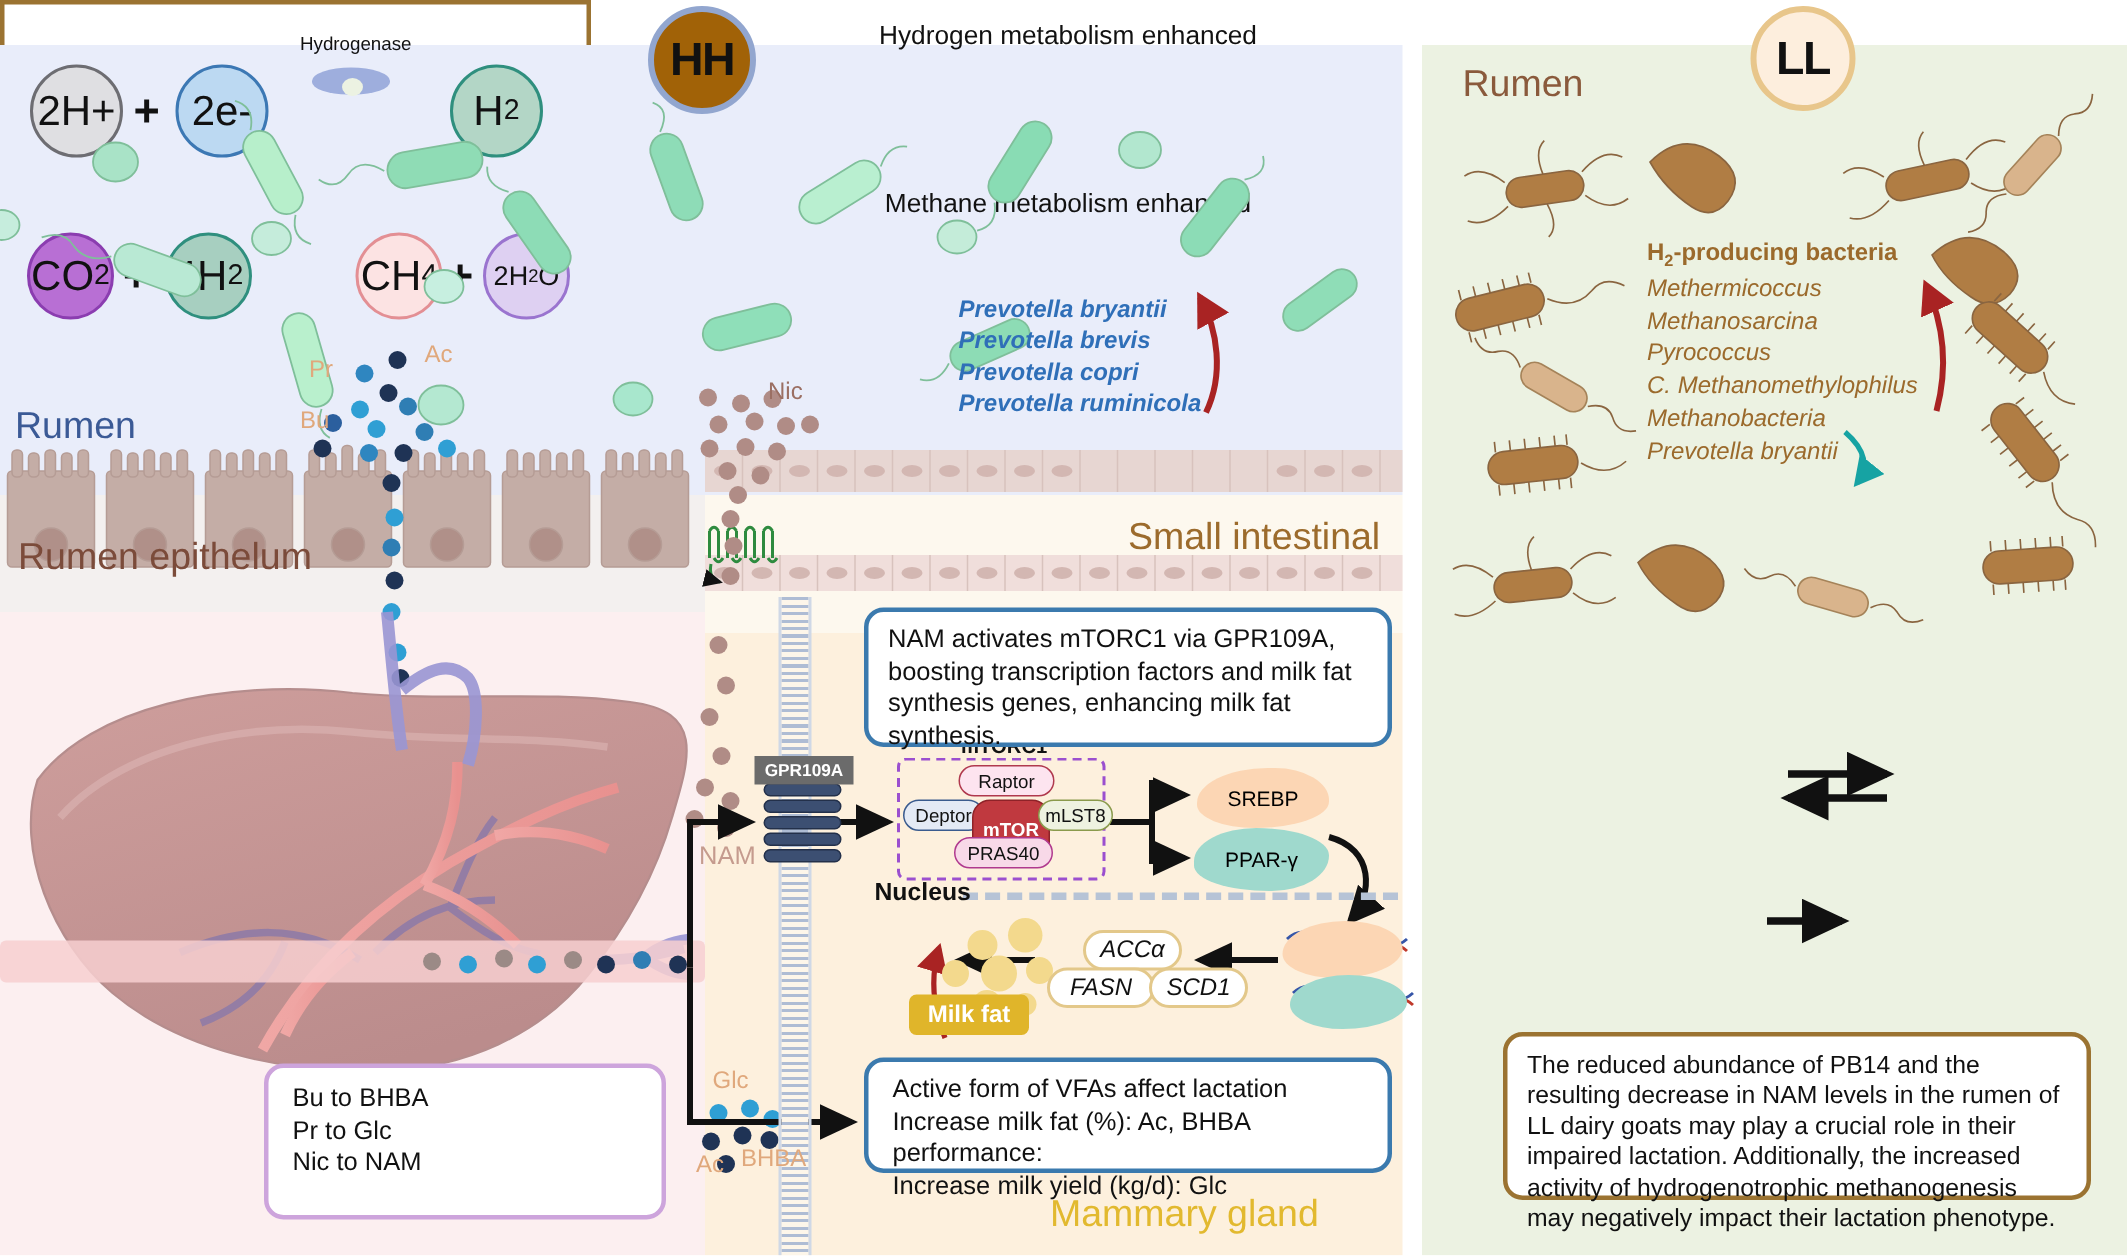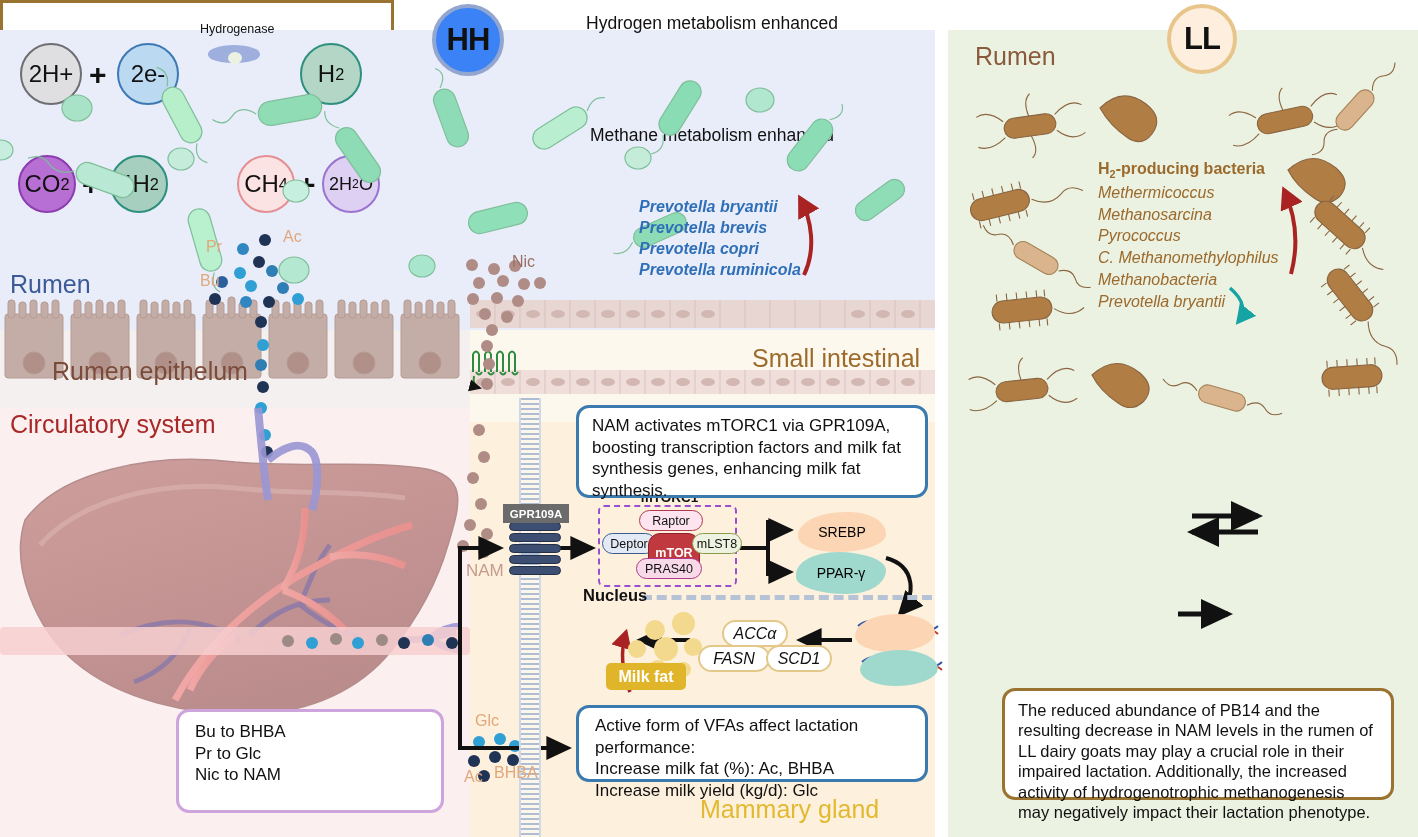--- a/index.html
+++ b/index.html
@@ -54,42 +54,42 @@
   .badge {
     position: absolute;
     border-radius: 50%;
     display: flex; align-items: center; justify-content: center;
     font-weight: bold;
     color: #111;
     z-index: 40;
   }
   #badge-hh {
     left: 432px; top: 4px; width: 72px; height: 72px;
-    background: #3b82f6;
+    background: #a16207;
     border: 4px solid #92a6cf;
     font-size: 31px;
     letter-spacing: -1px;
   }
   #badge-ll {
     left: 1167px; top: 4px; width: 70px; height: 70px;
     background: #fdeedd;
     border: 4px solid #e8c68b;
     font-size: 31px;
     letter-spacing: -1px;
   }
 
   
   .zone-label {
     position: absolute;
     font-size: 25px;
     white-space: nowrap;
     z-index: 22;
   }
   #label-rumen-hh   { left: 10px;  top: 270px; color: #3b5a96; }
-  #label-epithelium { left: 12px;  top: 357px; color: #7b4b3a; margin-left: 40px; }
+  #label-epithelium { left: 12px;  top: 357px; color: #7b4b3a; }
   #label-circ       { left: 10px;  top: 410px; color: #a82828; }
   #label-intestine  { left: 752px; top: 344px; color: #9c6b2c; }
   #label-mammary    { left: 700px; top: 795px; color: #e2b92f; }
   #label-rumen-ll   { left: 975px; top: 42px;  color: #8a5a3c; }
 
   
   .mol-label {
     position: absolute;
     font-size: 16px;
     color: #e0a87c;
@@ -171,21 +171,21 @@
     position: absolute; width: 100%; text-align: center;
     font-size: 17.5px; color: #111;
   }
   #metab-title-h2 { top: 13px; }
   #metab-title-ch4 { top: 125px; }
 
   .mol-circle {
     position: absolute;
     border-radius: 50%;
     display: flex; align-items: center; justify-content: center;
-    font-size: 24px; color: #111;
+    font-size: 28px; color: #111;
   }
   #c-2h   { left: 20px;  top: 43px; width: 62px; height: 62px; background: #dfdfe2; border: 2.5px solid #6d6d72; }
   #c-2e   { left: 117px; top: 43px; width: 62px; height: 62px; background: #bcd9f2; border: 2.5px solid #3c78b4; }
   #c-h2   { left: 300px; top: 43px; width: 62px; height: 62px; background: #b3d6c6; border: 2.5px solid #2f8f7e; }
   #c-co2  { left: 18px;  top: 155px; width: 58px; height: 58px; background: #b86fd4; border: 2.5px solid #8b3db0; }
   #c-4h2  { left: 110px; top: 155px; width: 58px; height: 58px; background: #a7cfc0; border: 2.5px solid #2f8f7e; }
   #c-ch4  { left: 237px; top: 155px; width: 58px; height: 58px; background: #fce3e3; border: 2.5px solid #e38f94; }
   #c-2h2o { left: 322px; top: 155px; width: 58px; height: 58px; background: #ded0f2; border: 2.5px solid #9a74cf; font-size: 18px; }
 
   .plus-sign {
@@ -753,21 +753,20 @@
     </g>
   </svg>
 
   <div class="bilayer" id="bilayer-main"></div>
 
   <div class="badge" id="badge-hh">HH</div>
   <div class="badge" id="badge-ll">LL</div>
 
   <div class="zone-label" id="label-rumen-hh">Rumen</div>
   <div class="zone-label" id="label-epithelium">Rumen epithelum</div>
-  <div class="zone-label" id="label-circ">Circulatory system</div>
   <div class="zone-label" id="label-intestine">Small intestinal</div>
   <div class="zone-label" id="label-mammary">Mammary gland</div>
   <div class="zone-label" id="label-rumen-ll">Rumen</div>
 
   <div class="mol-label" id="mol-pr">Pr</div>
   <div class="mol-label" id="mol-ac">Ac</div>
   <div class="mol-label" id="mol-bu">Bu</div>
   <div class="mol-label" id="mol-nic">Nic</div>
   <div class="mol-label" id="mol-nam">NAM</div>
   <div class="mol-label" id="mol-glc">Glc</div>
@@ -829,22 +828,22 @@
   <div class="droplet" style="left:628px; top:640px; width:18px; height:18px;"></div>
   <div class="droplet" style="left:654px; top:637px; width:24px; height:24px;"></div>
   <div class="droplet" style="left:684px; top:638px; width:18px; height:18px;"></div>
   <div class="droplet" style="left:648px; top:660px; width:20px; height:20px;"></div>
   <div class="droplet" style="left:676px; top:662px; width:15px; height:15px;"></div>
 
   <div class="callout" id="box-nam-mtor">NAM activates mTORC1 via GPR109A, boosting transcription factors and milk fat synthesis genes, enhancing milk fat synthesis.</div>
 
   <div class="callout" id="box-vfa">
     <div>Active form of VFAs affect lactation</div>
+    <div>Increase milk fat (%): Ac, BHBA</div>
     <div>performance:</div>
-    <div>Increase milk fat (%): Ac, BHBA</div>
     <div>Increase milk yield (kg/d): Glc</div>
   </div>
 
   <div class="callout" id="box-liver">
     <div>Bu to BHBA</div>
     <div>Pr to Glc</div>
     <div>Nic to NAM</div>
   </div>
 
   <div class="callout" id="box-ll-summary">The reduced abundance of PB14 and the resulting decrease in NAM levels in the rumen of LL dairy goats may play a crucial role in their impaired lactation. Additionally, the increased activity of hydrogenotrophic methanogenesis may negatively impact their lactation phenotype.</div>

